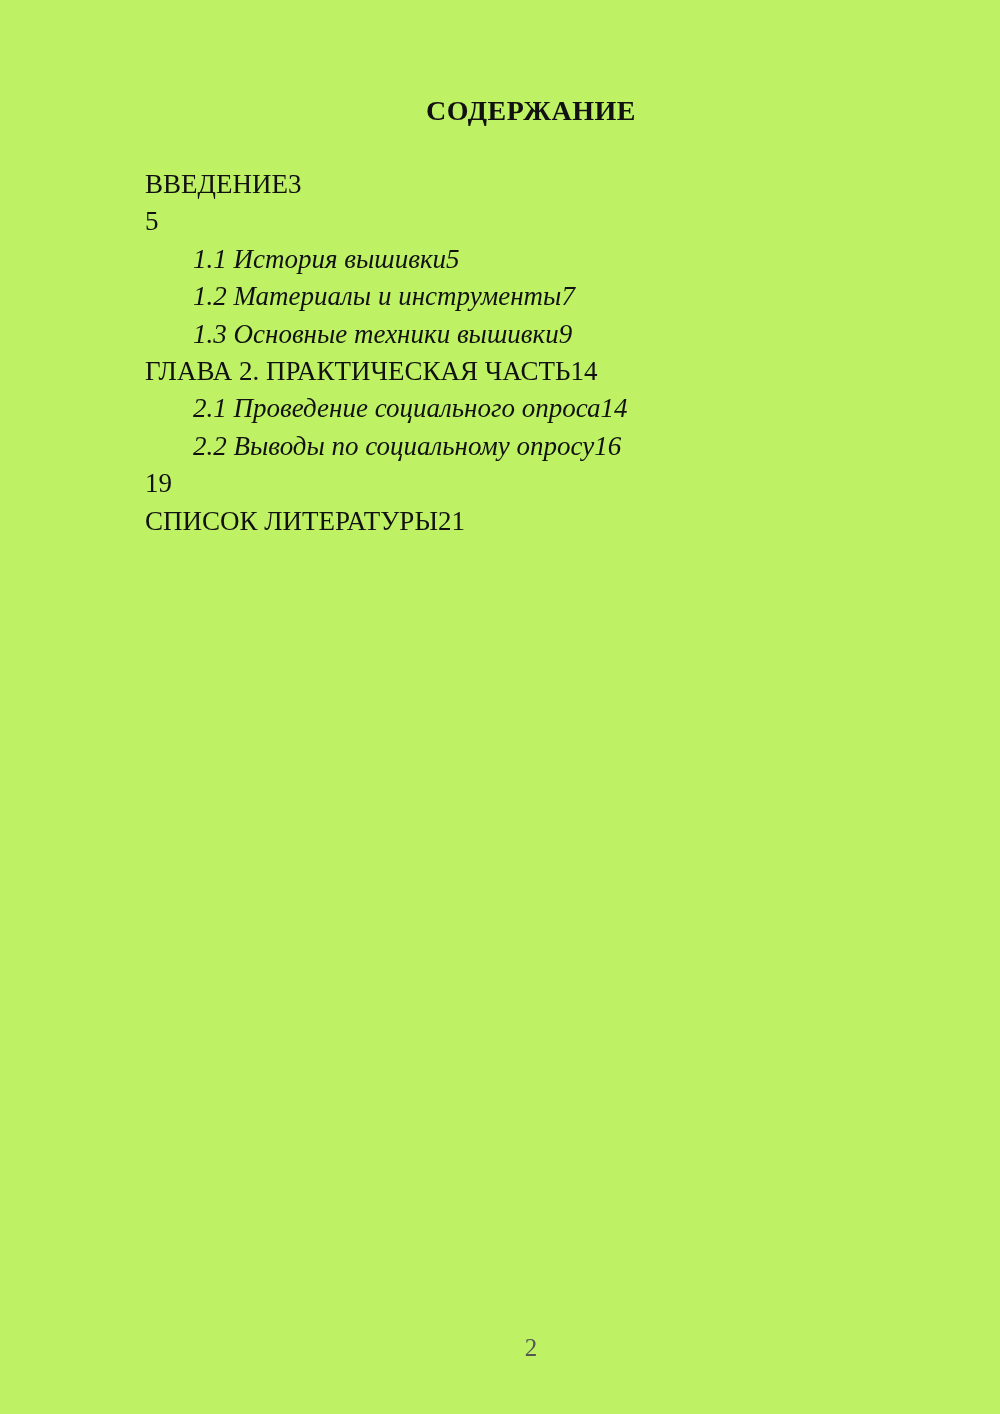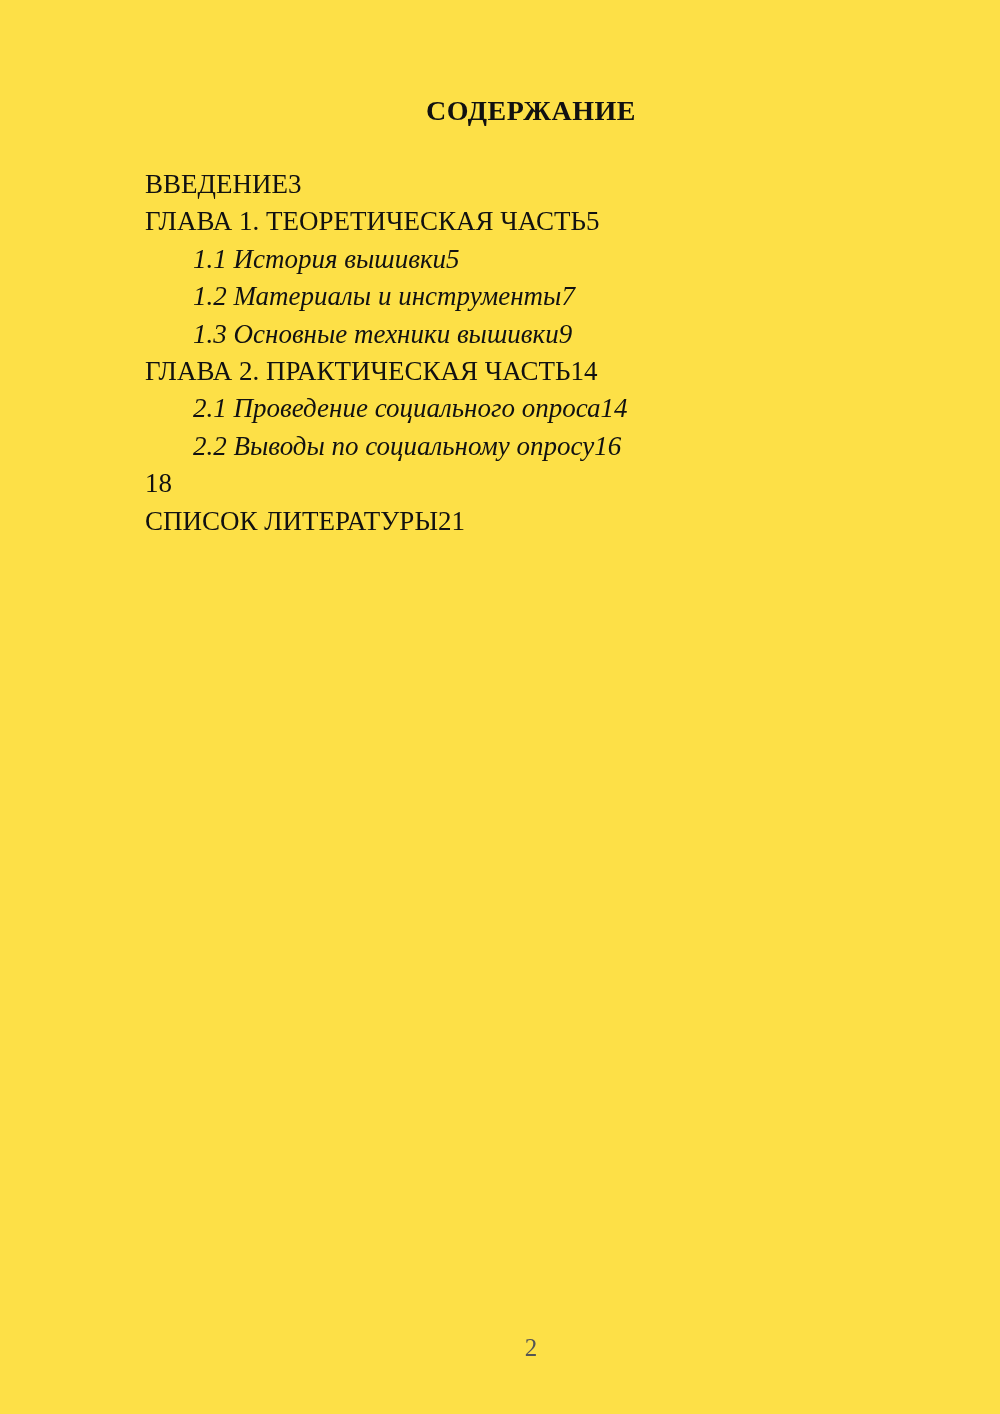--- a/index.html
+++ b/index.html
@@ -11,21 +11,21 @@
     width: 1000px;
     height: 1414px;
     position: relative;
     font-family: "Liberation Serif", "DejaVu Serif", serif;
     color: #111111;
     overflow: hidden;
   }
   .page {
     position: absolute;
     inset: 0;
-    background: #fde047;
+    background: #bef264;
   }
   .content {
     padding: 92px 83px 0 145px; 
   }
   .doc-title {
     margin: 0 0 36px 0;
     text-align: center;
     font-size: 28px;
     font-weight: bold;
     line-height: 38px;
@@ -69,21 +69,20 @@
 <div class="page">
   <div class="content">
     <h1 class="doc-title">СОДЕРЖАНИЕ</h1>
 
     <div class="toc-list">
         <div class="toc-row level-0">
           <span class="toc-label">ВВЕДЕНИЕ</span>
           <span class="toc-page">3</span>
         </div>
         <div class="toc-row level-0">
-          <span class="toc-label">ГЛАВА 1. ТЕОРЕТИЧЕСКАЯ ЧАСТЬ</span>
           <span class="toc-page">5</span>
         </div>
         <div class="toc-row level-1">
           <span class="toc-label">1.1 История вышивки</span>
           <span class="toc-page">5</span>
         </div>
         <div class="toc-row level-1">
           <span class="toc-label">1.2 Материалы и инструменты</span>
           <span class="toc-page">7</span>
         </div>
@@ -97,21 +96,21 @@
         </div>
         <div class="toc-row level-1">
           <span class="toc-label">2.1 Проведение социального опроса</span>
           <span class="toc-page">14</span>
         </div>
         <div class="toc-row level-1">
           <span class="toc-label">2.2 Выводы по социальному опросу</span>
           <span class="toc-page">16</span>
         </div>
         <div class="toc-row level-0">
-          <span class="toc-page">18</span>
+          <span class="toc-page">19</span>
         </div>
         <div class="toc-row level-0">
           <span class="toc-label">СПИСОК ЛИТЕРАТУРЫ</span>
           <span class="toc-page">21</span>
         </div>
       </div>
   </div>
 
   <div class="footer-page">2</div>
 </div>

